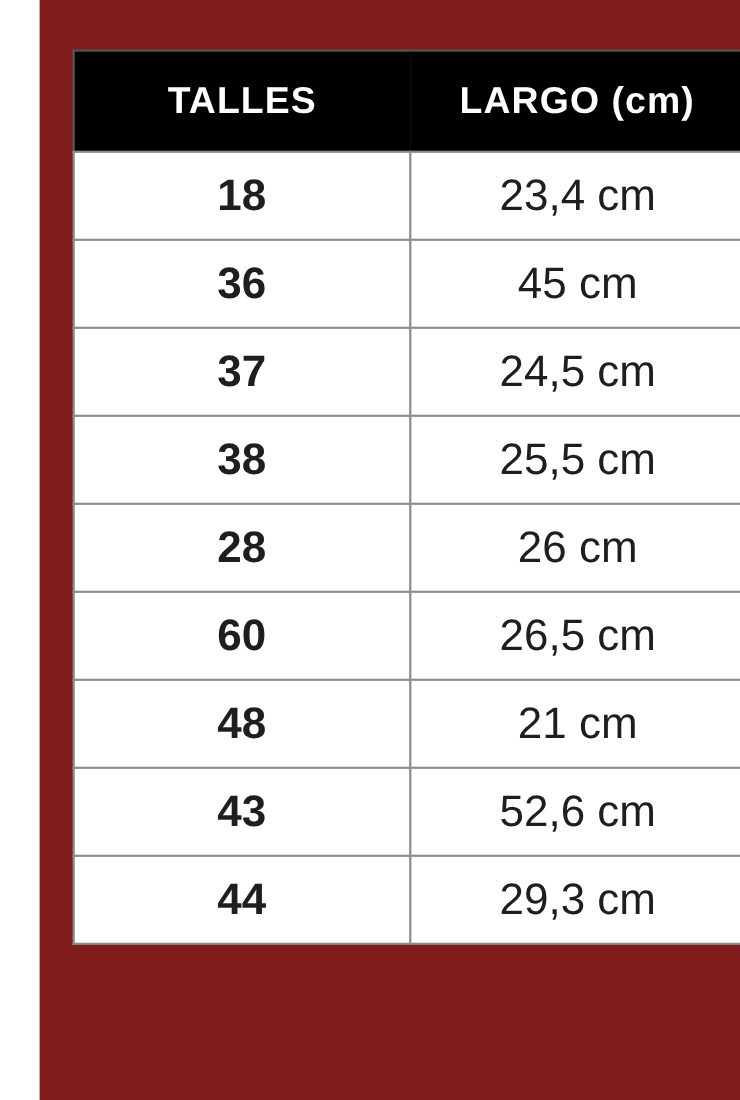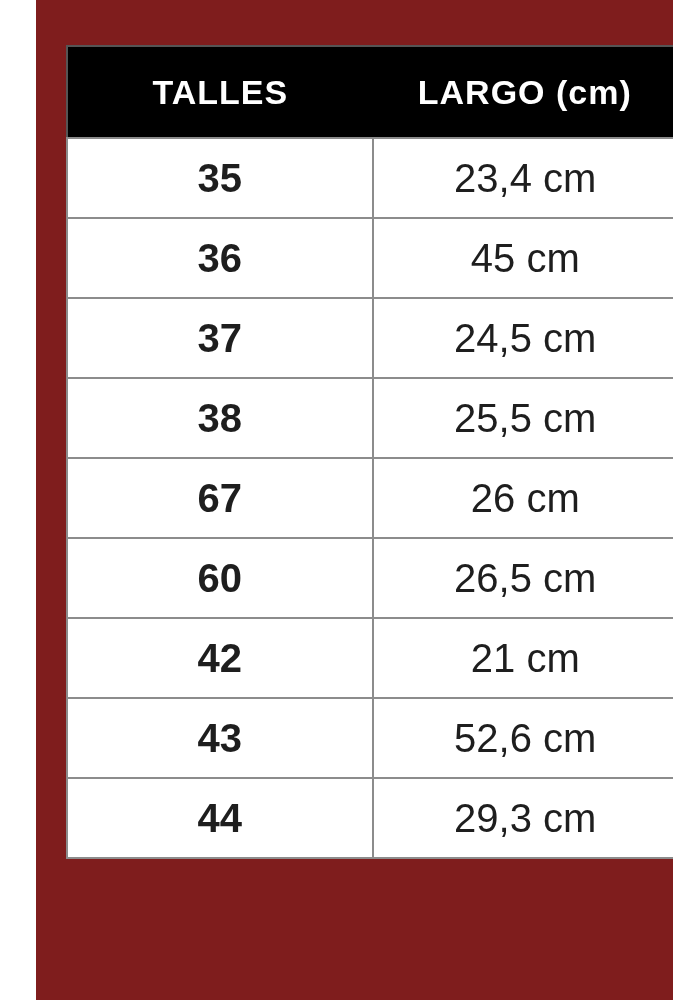--- a/index.html
+++ b/index.html
@@ -58,45 +58,45 @@
 <div class="page">
   <table class="size-table">
     <thead>
       <tr>
         <th>TALLES</th>
         <th>LARGO (cm)</th>
       </tr>
     </thead>
     <tbody>
       <tr>
-        <td class="size-cell">35</td>
+        <td class="size-cell">18</td>
         <td class="length-cell">23,4 cm</td>
       </tr>
       <tr>
         <td class="size-cell">36</td>
         <td class="length-cell">45 cm</td>
       </tr>
       <tr>
         <td class="size-cell">37</td>
         <td class="length-cell">24,5 cm</td>
       </tr>
       <tr>
         <td class="size-cell">38</td>
         <td class="length-cell">25,5 cm</td>
       </tr>
       <tr>
-        <td class="size-cell">67</td>
+        <td class="size-cell">28</td>
         <td class="length-cell">26 cm</td>
       </tr>
       <tr>
         <td class="size-cell">60</td>
         <td class="length-cell">26,5 cm</td>
       </tr>
       <tr>
-        <td class="size-cell">42</td>
+        <td class="size-cell">48</td>
         <td class="length-cell">21 cm</td>
       </tr>
       <tr>
         <td class="size-cell">43</td>
         <td class="length-cell">52,6 cm</td>
       </tr>
       <tr>
         <td class="size-cell">44</td>
         <td class="length-cell">29,3 cm</td>
       </tr>

